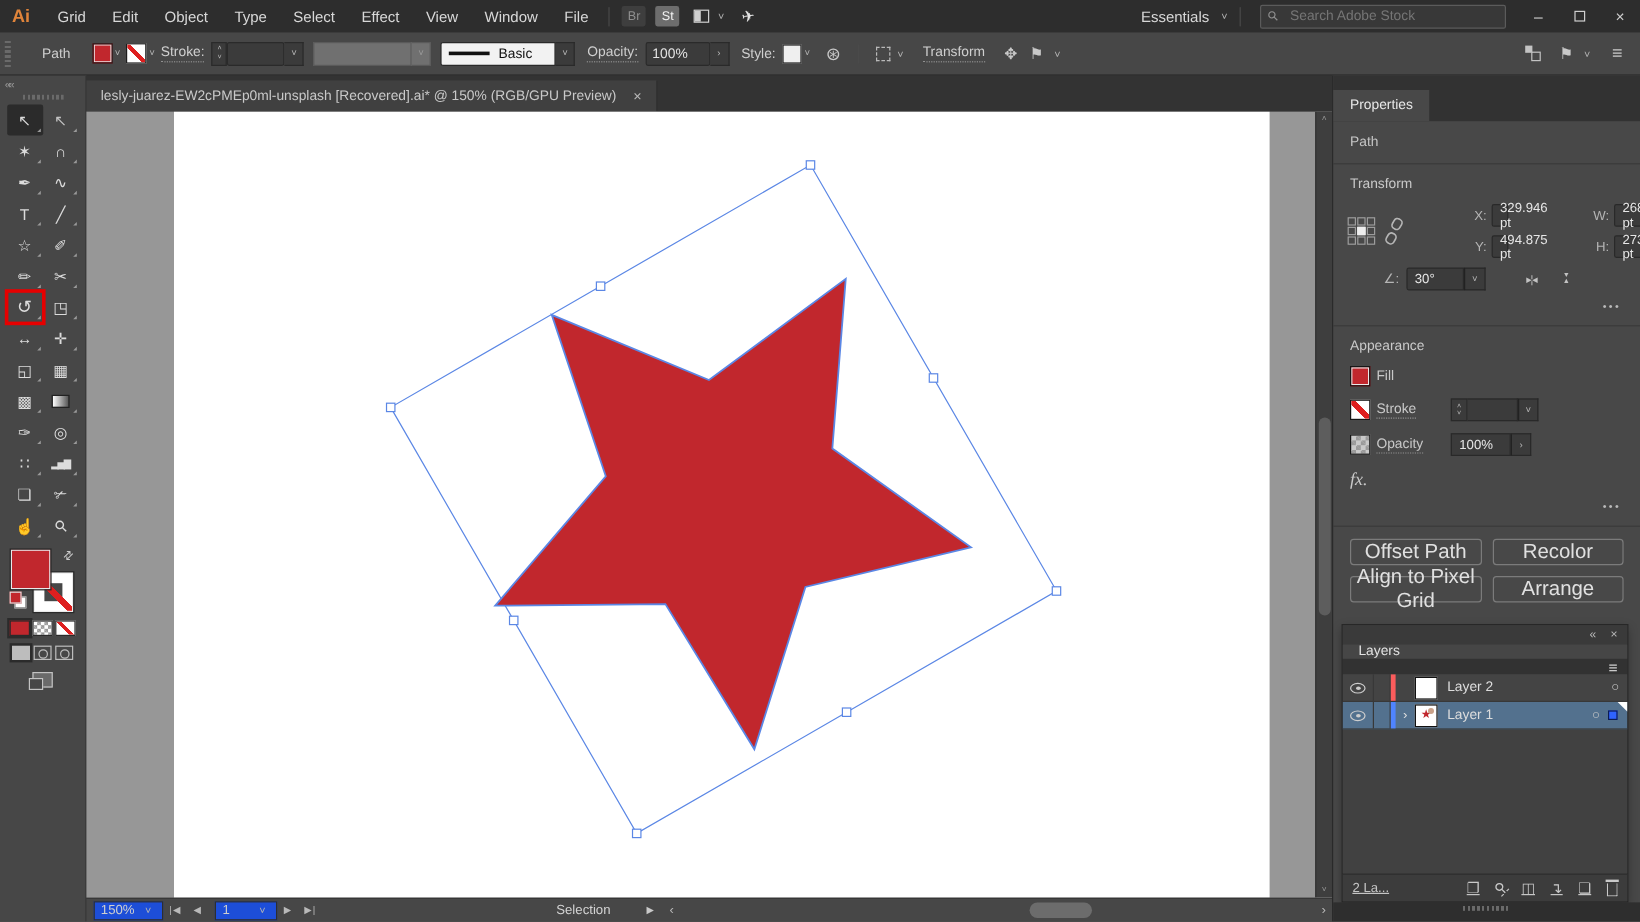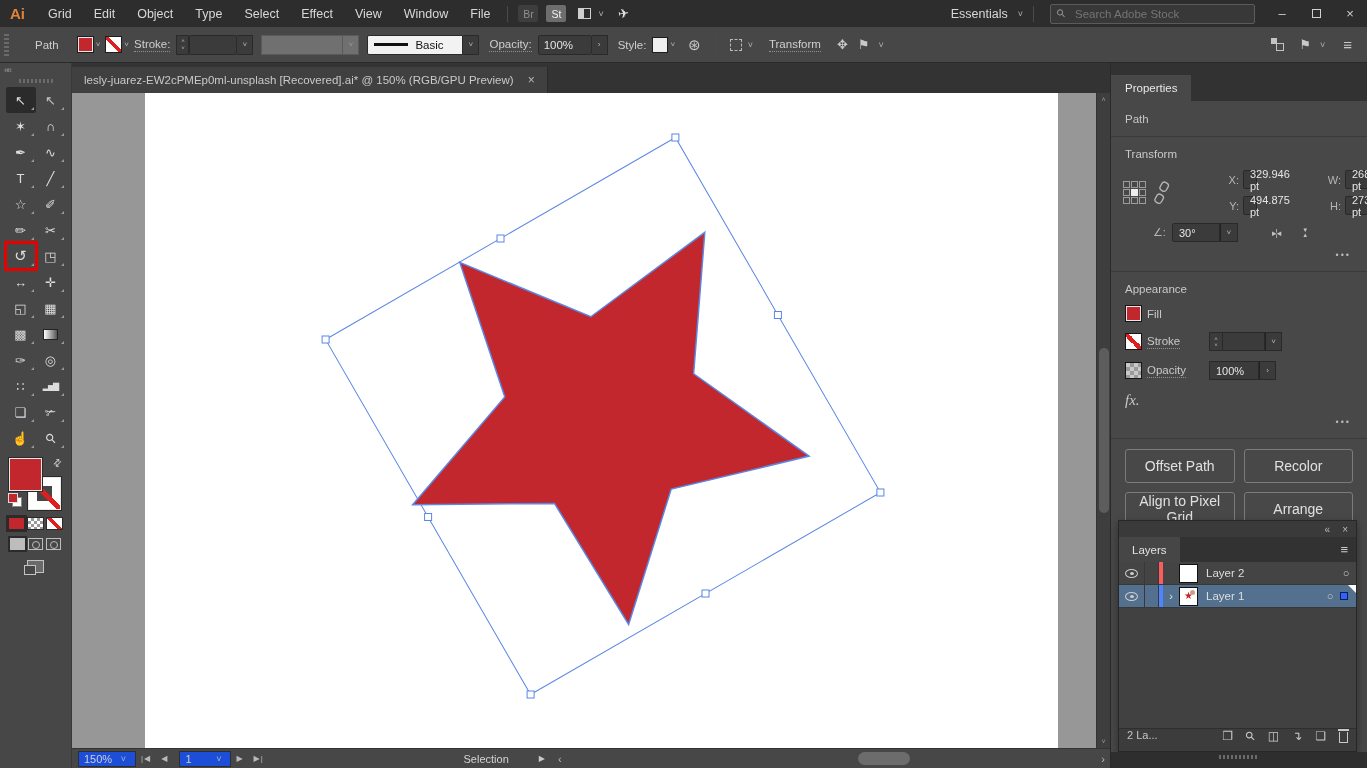--- a/index.html
+++ b/index.html
@@ -193,30 +193,30 @@
   .ap-stepper { width:14px; height:19px; background:#3b3b3b; border:1px solid #292929; display:flex;
     flex-direction:column; align-items:center; justify-content:center; font-size:6px; color:#bbb; line-height:6px; }
   .ap-ddfield { width:42px; height:19px; background:#3b3b3b; border:1px solid #292929; border-left:none; }
   .ap-chevbox { width:17px; height:19px; background:#3b3b3b; border:1px solid #292929; border-left:1px solid #222;
     display:flex; align-items:center; justify-content:center; font-size:8px; color:#b5b5b5; }
   .ap-opfield { width:50px; height:19px; background:#3b3b3b; border:1px solid #292929; display:flex;
     align-items:center; padding:0 6px; color:#e6e6e6; font-size:11px; }
   .fx-label { padding:12px 14px 0; font-family:"Liberation Serif", serif; font-style:italic; font-size:15px;
     color:#c9c9c9; }
   .qa-grid { display:grid; grid-template-columns:1fr 1fr; gap:9px; padding:10px 14px 0; }
-  .qa-btn { height:34px; border:1px solid #7b7b7b; border-radius:3px; background:transparent; color:#e0e0e0;
-    font-size:14px; display:flex; align-items:center; justify-content:center;
+  .qa-btn { height:22px; border:1px solid #7b7b7b; border-radius:3px; background:transparent; color:#e0e0e0;
+    font-size:17px; display:flex; align-items:center; justify-content:center;
     font-family:"Liberation Sans", sans-serif; }
 
   
   .layers-panel { position:absolute; left:7px; right:10px; top:457px; height:232px; background:#414141;
     border:1px solid #272727; box-shadow:0 3px 8px rgba(0,0,0,.35); display:flex; flex-direction:column; }
   .lp-header { height:16px; background:#3a3a3a; display:flex; align-items:center; justify-content:flex-end;
     gap:12px; padding-right:8px; font-size:10px; color:#b9b9b9; }
-  .lp-tabs { height:25px; background:#323232; display:flex; align-items:stretch; }
+  .lp-tabs { height:25px; background:#323232; display:flex; align-items:stretch;flex-direction:column; }
   .lp-tab { background:#464646; padding:0 13px; display:flex; align-items:center; font-size:11.5px; color:#e2e2e2; }
   .lp-menu { margin-left:auto; display:flex; align-items:center; padding-right:8px; font-size:13px; color:#c9c9c9; }
   .lp-row { height:23px; display:flex; align-items:center; border-bottom:1px solid #383838; background:#444444;
     position:relative; font-size:11.5px; color:#dddddd; }
   .lp-row.selected { background:#53718e; }
   .lp-eyecell { width:26px; display:flex; justify-content:center; border-right:1px solid #383838; height:100%;
     align-items:center; }
   .eye { width:13px; height:9px; border:1px solid #cdcdcd; border-radius:50%; position:relative; }
   .eye::after { content:""; position:absolute; left:3.5px; top:2px; width:4px; height:3px; background:#cdcdcd;
     border-radius:50%; }
@@ -226,22 +226,22 @@
   .lp-thumb { width:19px; height:19px; background:#fff; border:1px solid #111; display:flex; align-items:center;
     justify-content:center; position:relative; }
   .lp-thumb .mini-star { color:#c1272d; font-size:10px; line-height:10px; }
   .lp-thumb .mini-face { position:absolute; right:2px; top:2px; width:5px; height:5px; background:#c9a189;
     border-radius:50%; }
   .lp-name { margin-left:8px; flex:1; }
   .lp-target { width:20px; text-align:center; font-size:11px; color:#c9c9c9; }
   .lp-selsq { width:8px; height:8px; background:#2f63ff; border:1px solid #0c1c55; margin-right:8px; }
   .lp-corner { position:absolute; right:0; top:0; border-top:8px solid #ffffff; border-left:8px solid transparent; }
   .lp-filler { flex:1; background:#414141; }
-  .lp-bottom { height:23px; background:#3c3c3c; border-top:1px solid #2e2e2e; display:flex; align-items:flex-start;
-    padding:0 8px; font-size:11px; color:#c5c5c5; }
+  .lp-bottom { height:23px; background:#3c3c3c; border-top:1px solid #2e2e2e; display:flex; align-items:center;
+    padding:0 8px; font-size:11px; color:#c5c5c5;text-decoration:underline; }
   .lp-icons { margin-left:auto; display:flex; align-items:center; gap:13px; font-size:12px; color:#c9c9c9; }
   .trash { width:9px; height:11px; border:1px solid #c9c9c9; border-top:none; border-radius:0 0 1px 1px;
     position:relative; margin-top:2px; }
   .trash::before { content:""; position:absolute; top:-3px; left:-2px; width:11px; height:2px; background:#c9c9c9; }
   .rp-bottomstrip { position:absolute; left:0; right:0; top:689px; bottom:0; background:#2e2e2e; }
   .rp-grip { width:40px; height:4px; margin:3px auto 0;
     background:repeating-linear-gradient(90deg,#6a6a6a 0 2px, transparent 2px 4px); }
 </style>
 </head>
 <body>

